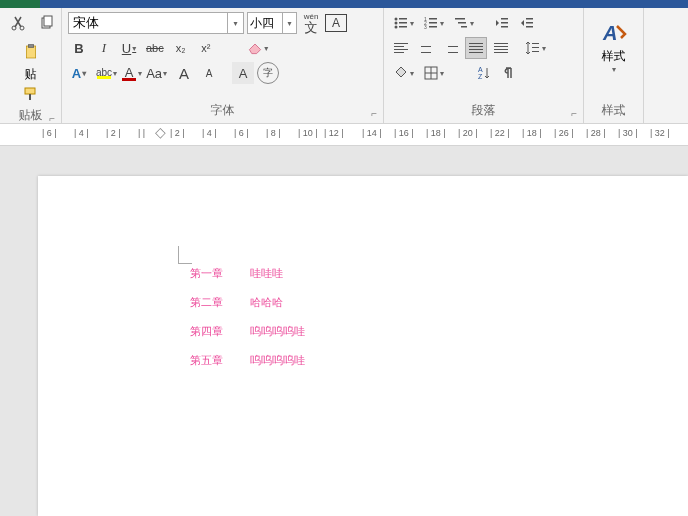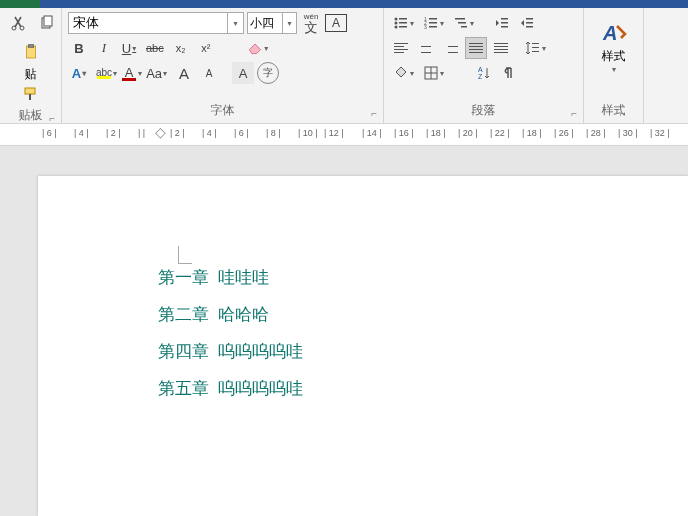--- a/index.html
+++ b/index.html
@@ -29,21 +29,21 @@
 .eraser{width:30px;height:22px;display:flex;align-items:center;justify-content:center;}
 .colorbar{height:3px;width:14px;margin-top:-2px;}
 .yellow{background:#ffff00;}
 .red{background:#c00000;}
 .ruler{height:22px;background:#fff;border-bottom:1px solid #d4d4d4;display:flex;align-items:center;font-size:9px;color:#666;position:relative;padding-left:38px;}
 .ruler .tick{position:absolute;top:4px;}
 .ruler .marker{position:absolute;top:0;font-size:14px;color:#888;}
 .page-area{background:#e6e6e6;height:370px;padding-top:30px;padding-left:38px;}
 .page{background:#fff;width:650px;height:340px;box-shadow:0 0 3px rgba(0,0,0,.2);padding:90px 0 0 120px;position:relative;}
 .cursor-corner{position:absolute;left:140px;top:70px;width:14px;height:18px;border-left:1px solid #aaa;border-bottom:1px solid #aaa;}
-.docline{font-size:17px;color:#0f766e;margin-bottom:14px;display:flex;}
+.docline{font-size:11px;color:#ec4899;margin-bottom:14px;display:flex;margin-left:32px;}
 .docline .ch{width:60px;}
 .boxed{border:1px solid #444;width:18px;height:18px;display:flex;align-items:center;justify-content:center;font-size:12px;}
 .align-icon{display:flex;flex-direction:column;gap:2px;width:14px;}
 .align-icon span{height:1px;background:#555;display:block;}
 .styles{width:60px;display:flex;flex-direction:column;align-items:center;padding-top:8px;}
 </style>
 </head>
 <body>
 
 <div class="titlebar">

